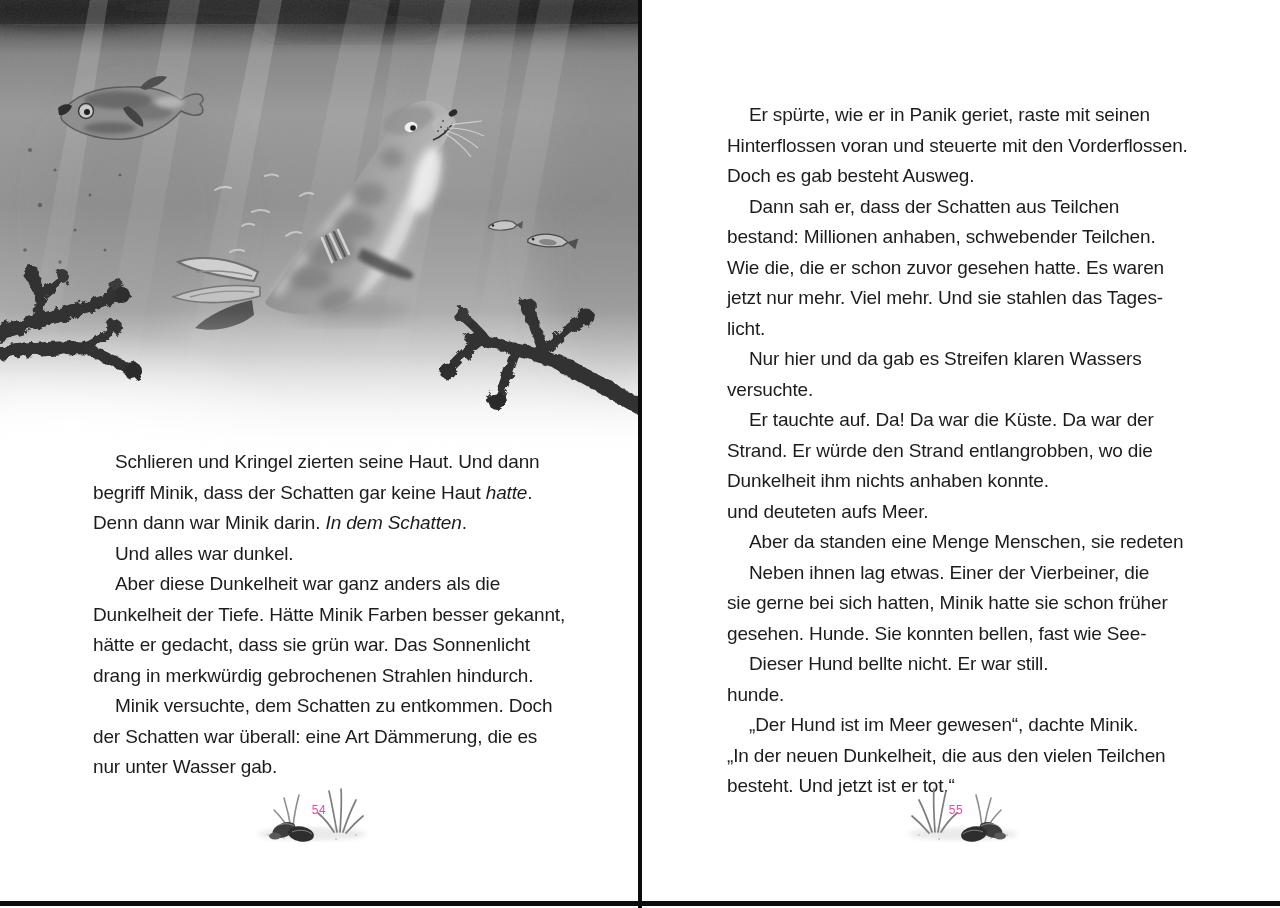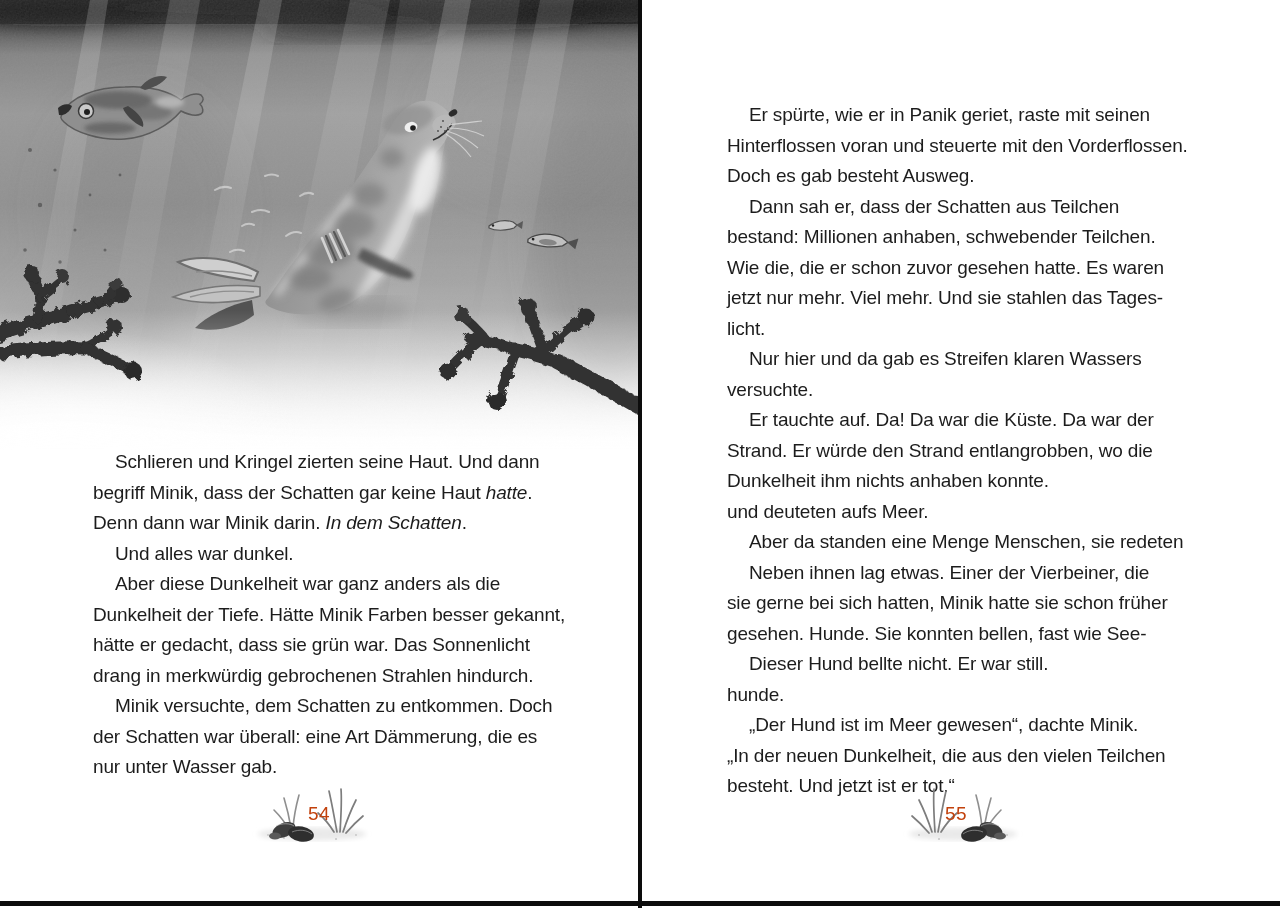--- a/index.html
+++ b/index.html
@@ -24,21 +24,21 @@
   .tb-right{left:727px;top:100px;}
   .line{height:30.5px;}
   .line.indent{padding-left:22px;}
   .it{font-style:italic;margin-top:32px;}
   .pagefoot{position:absolute;width:150px;height:58px;}
   .pf-left{left:244px;top:786px;}
   .pf-right{left:881px;top:786px;}
   .pagefoot svg{position:absolute;left:0;top:0;}
   .page-num{
     position:absolute;left:0;right:0;top:17px;text-align:center;
-    font-size:19px;letter-spacing:0.5px;color:#c2410c;
+    font-size:12px;letter-spacing:0.5px;color:#ec4899;
   }
 </style>
 </head>
 <body>
 
 <div class="spread">
 
   <section class="page">
 
     <div class="illus" aria-label="Grayscale watercolor of a seal swimming upward underwater, a large fish at top left, two small fish at right, dark branching corals at the bottom, sunlight rays filtering down from the dark water surface">

